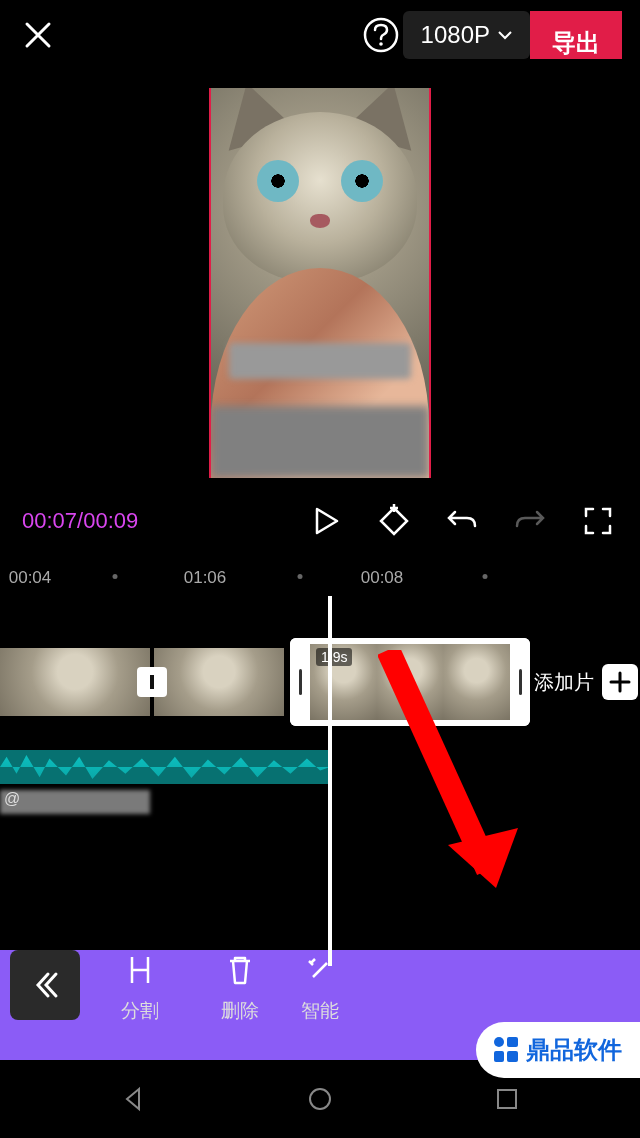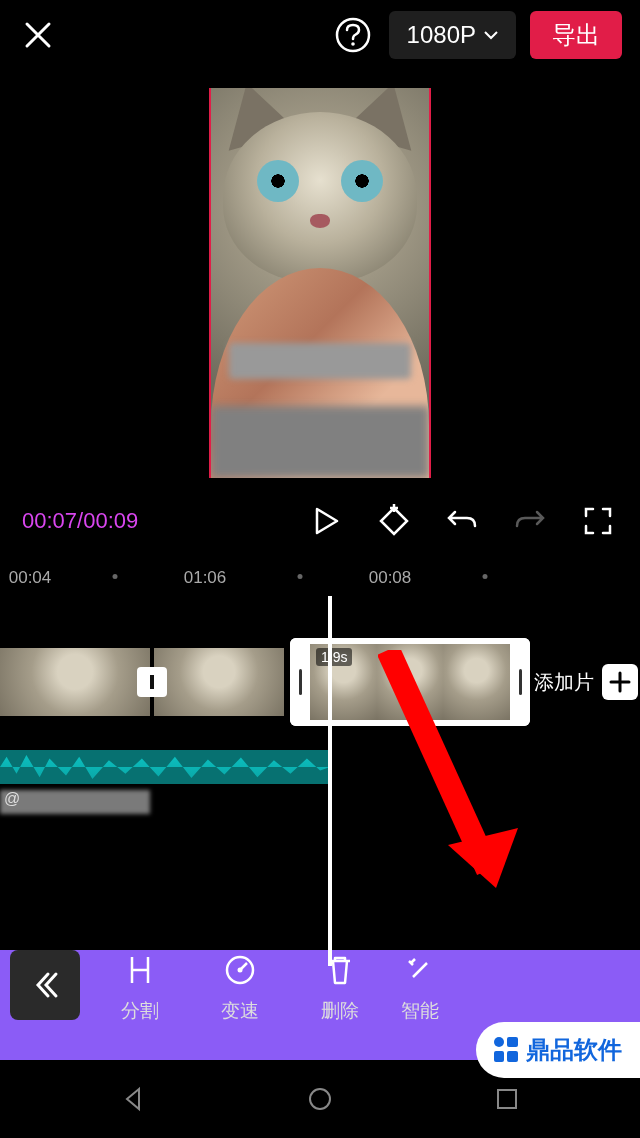--- a/index.html
+++ b/index.html
@@ -1,24 +1,24 @@
 <!DOCTYPE html>
 <html><head>
 <meta charset="utf-8">
 <style>
   * { margin: 0; padding: 0; box-sizing: border-box; }
   html, body { width: 640px; height: 1138px; background: #000; font-family: -apple-system, "PingFang SC", sans-serif; color: #fff; overflow: hidden; position: relative; }
 
   
-  .topbar { display: flex; align-items: center; height: 70px; padding: 0 18px; gap: 14px; }
+  .topbar { display: flex; align-items: center; height: 70px; padding: 0 18px; gap: 0; }
   .close-btn { width: 40px; height: 40px; display:flex; align-items:center; justify-content:center; }
   .spacer { flex: 1; }
   .help-btn { width: 44px; height: 44px; display:flex; align-items:center; justify-content:center; }
   .res-pill { background:#1f1f1f; border-radius:6px; height:48px; padding:0 18px; display:flex; align-items:center; gap:8px; font-size:24px; }
-  .export-btn { background:#e11d48; border-radius:6px; height:48px; padding:0 22px; display:flex; align-items:center; font-size:24px; font-weight:400; }
+  .export-btn { background:#e11d48; border-radius:0; height:48px; padding:0 22px; display:flex; align-items:flex-end; font-size:24px; font-weight:700; }
 
   
   .preview { display:flex; justify-content:center; padding-top:18px; }
   .pframe { width:222px; height:390px; background:#222; border:2px solid #e11d48; border-top:none; border-bottom:none; position:relative; overflow:hidden; }
   .cat-bg { position:absolute; inset:0; background: radial-gradient(circle at 50% 30%, #c7bfa7 0%, #9d9683 30%, #6f6b5d 70%); }
   .ear { position:absolute; width:0; height:0; border-left:36px solid transparent; border-right:36px solid transparent; border-bottom:60px solid #7a7264; top:-6px; }
   .ear.l { left:8px; transform:rotate(-16deg);} .ear.r { right:8px; transform:rotate(16deg);}
   .head { position:absolute; left:12px; right:12px; top:24px; height:170px; background:radial-gradient(circle at 50% 40%, #e6e0cf 0%, #b9b19c 45%, #8a8472 80%); border-radius:50% 50% 45% 45%; }
   .eye { position:absolute; width:42px; height:42px; border-radius:50%; background:radial-gradient(circle at 50% 50%, #000 0 22%, #6fb8c4 23% 70%, #3b7f8c 100%); top:48px; }
   .eye.l{ left:34px;} .eye.r{ right:34px;}
@@ -159,21 +159,21 @@
         <path d="M3 10 V3 H10 M20 3 H27 V10 M27 20 V27 H20 M10 27 H3 V20" fill="none" stroke="#fff" stroke-width="2.5" stroke-linecap="round"></path>
       </svg>
   </div>
 </div>
 
 <div class="ruler">
   <span class="rlabel" style="left:30px">00:04</span>
   <span class="rdot" style="left:115px"></span>
   <span class="rlabel" style="left:205px">01:06</span>
   <span class="rdot" style="left:300px"></span>
-  <span class="rlabel" style="left:390px">00:08</span>
+  <span class="rlabel" style="left:382px">00:08</span>
   <span class="rdot" style="left:485px"></span>
 </div>
 
 <div class="timeline">
   <div class="clips">
     <div class="clip clip1">
         <div class="mini"></div>
       </div>
     <div class="clip clip2">
         <div class="mini"></div>
@@ -228,30 +228,20 @@
       <div class="ticn">
           <svg width="34" height="34" viewBox="0 0 34 34">
             <path d="M9 4 V30 M25 4 V30 M9 17 H25" stroke="#fff" stroke-width="2.5" fill="none"></path>
           </svg>
         </div>
       <div class="tlbl">分割</div>
     </div>
     <div class="tool">
       <div class="ticn">
           <svg width="34" height="34" viewBox="0 0 34 34">
-            <circle cx="17" cy="17" r="13" stroke="#fff" stroke-width="2.5" fill="none"></circle>
-            <path d="M17 17 L24 10" stroke="#fff" stroke-width="2.5"></path>
-            <circle cx="17" cy="17" r="2.5" fill="#fff"></circle>
-          </svg>
-        </div>
-      <div class="tlbl">变速</div>
-    </div>
-    <div class="tool">
-      <div class="ticn">
-          <svg width="34" height="34" viewBox="0 0 34 34">
             <path d="M7 8 H27 M12 8 V5 H22 V8 M10 8 L12 30 H22 L24 8" stroke="#fff" stroke-width="2.5" fill="none" stroke-linejoin="round"></path>
           </svg>
         </div>
       <div class="tlbl">删除</div>
     </div>
     <div class="tool" style="width:60px">
       <div class="ticn">
           <svg width="34" height="34" viewBox="0 0 34 34">
             <path d="M10 24 L24 10 M8 10 L12 6 M6 8 L10 12" stroke="#fff" stroke-width="2.5"></path>
           </svg>

